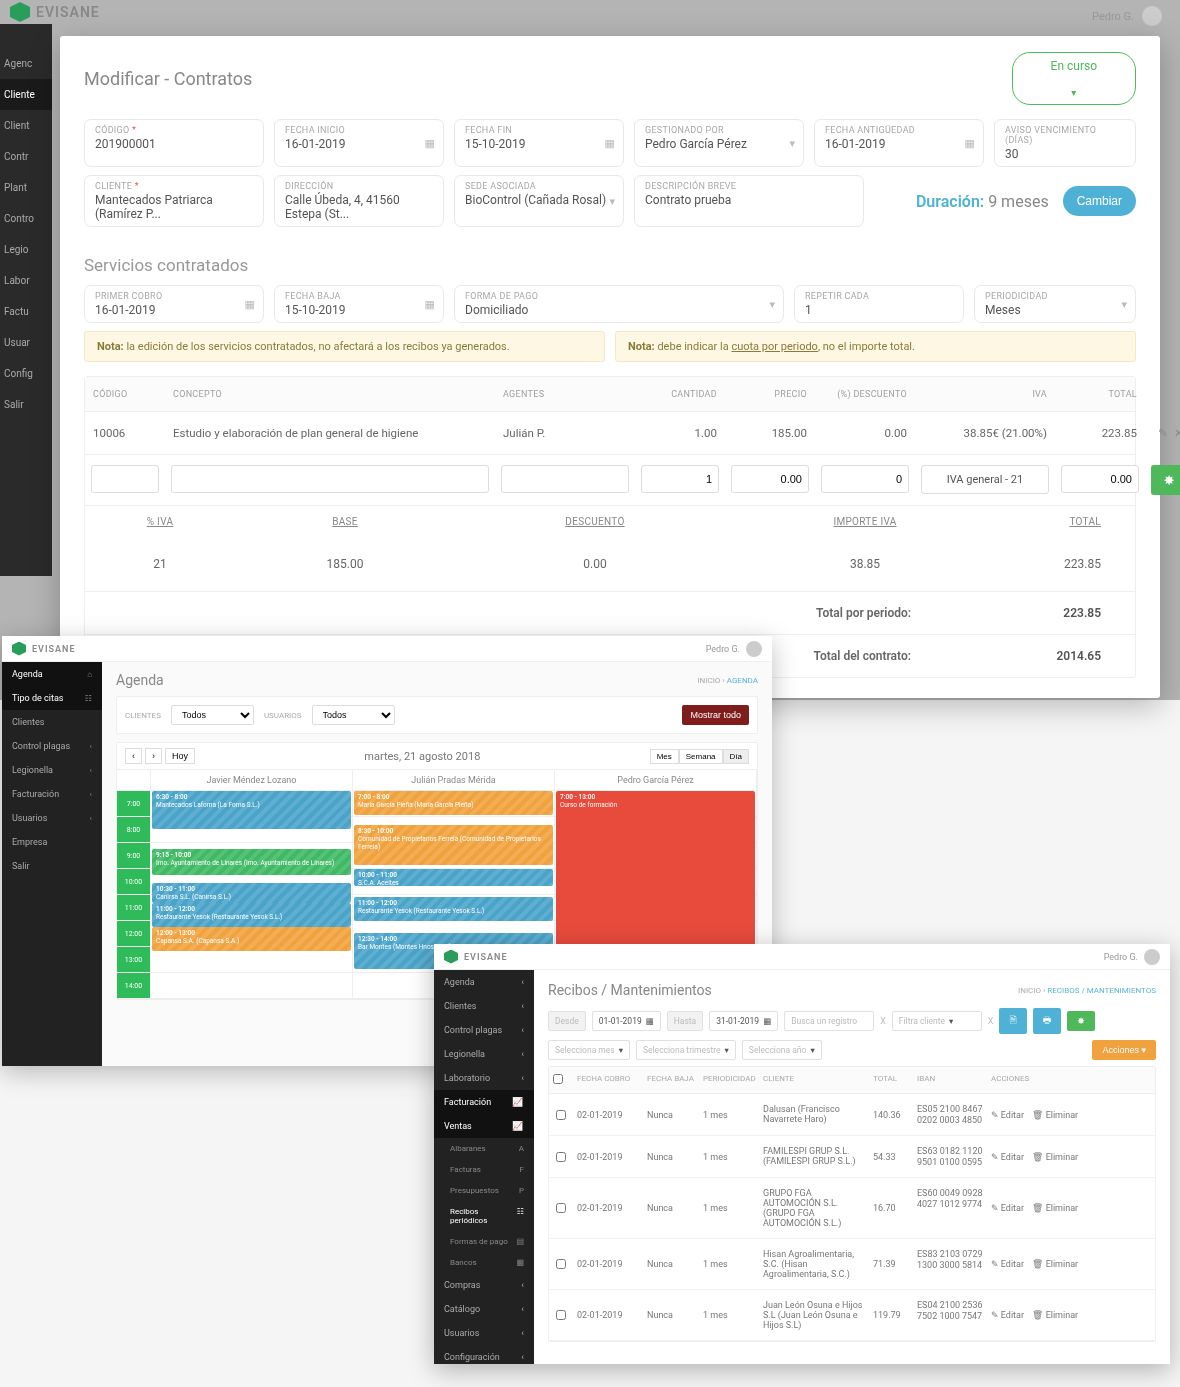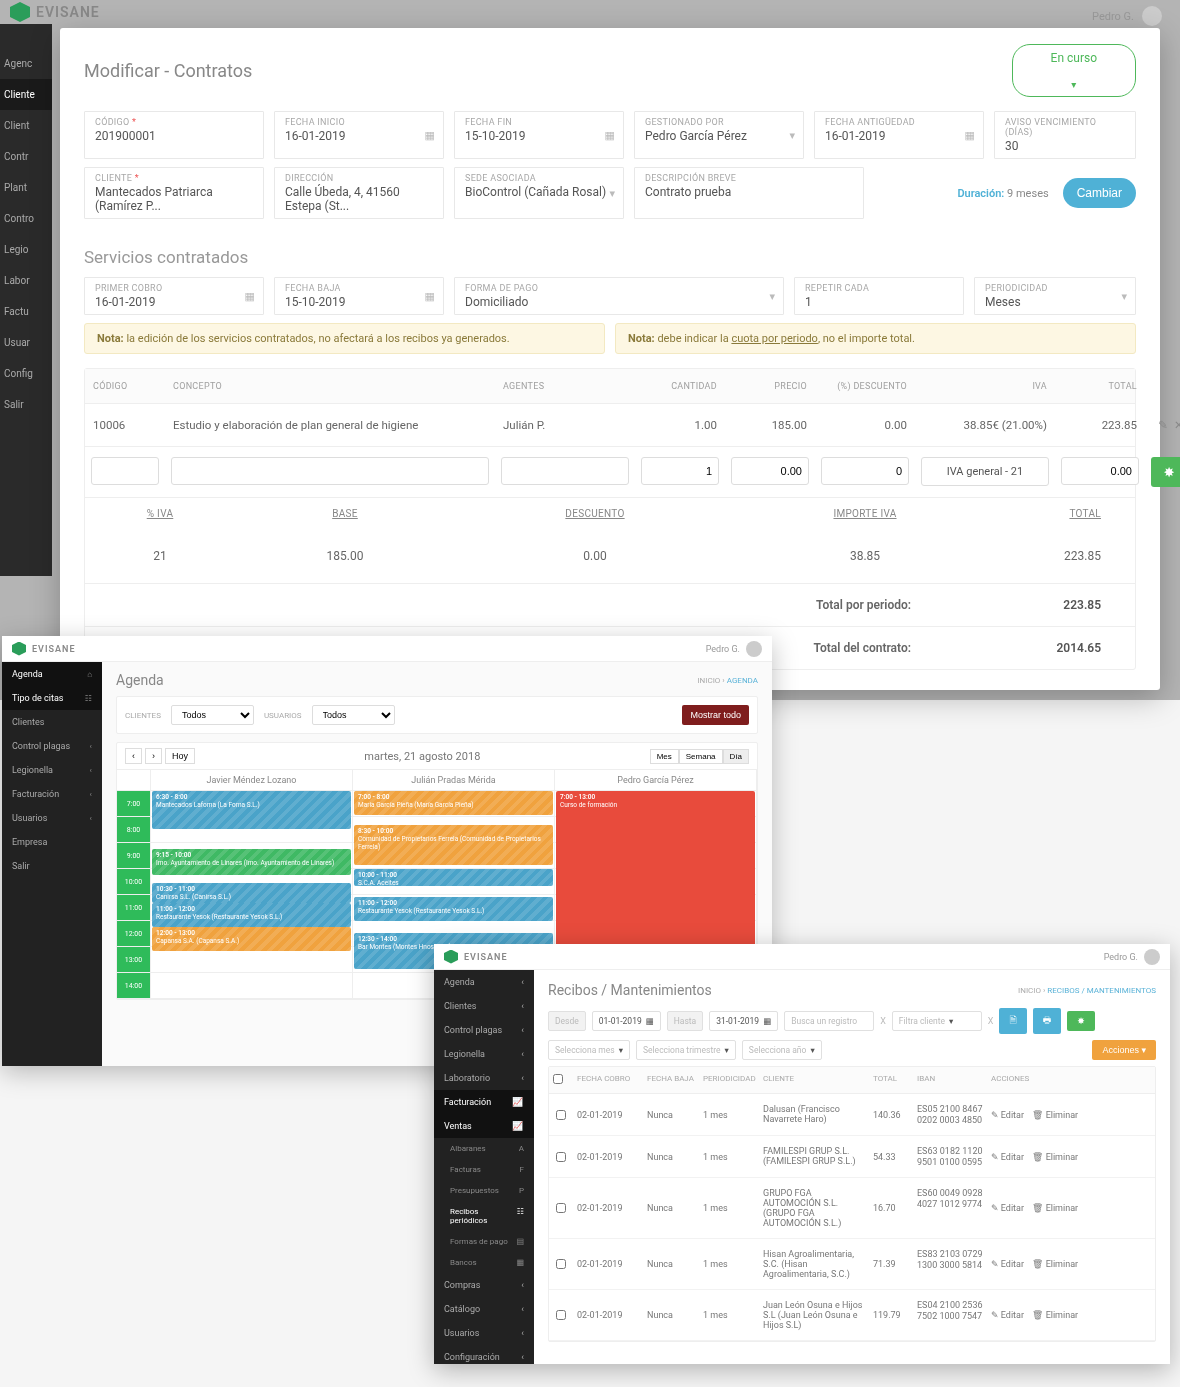--- a/index.html
+++ b/index.html
@@ -9,35 +9,35 @@
 .bg-overlay { position: absolute; top: 0; left: 0; width: 1180px; height: 700px; background: rgba(60,60,60,0.35); }
 .l1-topbar { position: absolute; top: 2px; left: 10px; display: flex; align-items: center; gap: 6px; }
 .l1-topbar .logo { width: 20px; height: 20px; background: #2a9d5a; display: inline-block; clip-path: polygon(50% 0%, 100% 25%, 100% 75%, 50% 100%, 0% 75%, 0% 25%); }
 .l1-topbar .brand { color: #888; font-weight: 600; font-size: 14px; letter-spacing: 1px; }
 .l1-userbar { position: absolute; top: 6px; right: 18px; display: flex; align-items: center; gap: 8px; color: #999; font-size: 11px; }
 .l1-avatar { width: 20px; height: 20px; border-radius: 50%; background: #ccc; display: inline-block; }
 .l1-sidebar { position: absolute; left: 0; top: 24px; width: 52px; background: #2a2a2a; height: 552px; display: flex; flex-direction: column; padding-top: 24px; }
 .l1-sidebar .item { color: #aaa; font-size: 10px; padding: 10px 4px; text-align: left; white-space: nowrap; overflow: hidden; }
 .l1-sidebar .active { background: #1a1a1a; color: #fff; }
 
-.modal1 { position: absolute; top: 28px; left: 60px; width: 1100px; background: #fff; border-radius: 3px; box-shadow: 0 8px 30px rgba(0,0,0,0.25); padding: 0 0 20px 0; }
+.modal1 { position: absolute; top: 36px; left: 60px; width: 1100px; background: #fff; border-radius: 3px; box-shadow: 0 8px 30px rgba(0,0,0,0.25); padding: 0 0 20px 0; }
 .modal1-head { display: flex; justify-content: space-between; align-items: center; padding: 16px 24px 14px; }
 .modal1-head h2 { font-size: 18px; font-weight: 400; color: #888; }
 .status-pill { border: 1px solid #4eb85a; color: #4eb85a; border-radius: 18px; padding: 6px 38px; font-size: 12px; display: flex; align-items: center; gap: 14px; flex-direction: column; }
 .status-pill .chev { color: #4eb85a; font-size: 10px; }
 
 .frow { display: flex; gap: 10px; padding: 0 24px 8px; }
-.fblock { border: 1px solid #e8e8e8; border-radius: 1px; padding: 5px 10px; position: relative; background: #fff; }
+.fblock { border: 1px solid #e8e8e8; border-radius: 7px; padding: 5px 10px; position: relative; background: #fff; }
 .fblock .lab { font-size: 9px; letter-spacing: 0.3px; color: #a8a8a8; text-transform: uppercase; margin-bottom: 2px; }
 .fblock .val { font-size: 12px; color: #555; }
 .fblock .req { color: #e55; }
 .fblock .icon-r { position: absolute; right: 8px; top: 50%; transform: translateY(-50%); color: #bbb; font-size: 11px; }
 
 .dur-bar { display: flex; align-items: center; gap: 14px; margin-left: auto; }
-.dur-txt { font-size: 11px; color: #888; text-align: right; }
+.dur-txt { font-size: 16px; color: #888; text-align: right; }
 .dur-txt b { color: #4fb1d6; font-weight: 600; }
 .btn-cambiar { background: #4fb1d6; color: #fff; border: none; padding: 8px 14px; border-radius: 15px; font-size: 12px; cursor: pointer; }
 
 .sec-title { padding: 20px 24px 10px; font-size: 17px; color: #999; font-weight: 400; }
 
 .note-row { display: flex; padding: 0 24px; gap: 10px; }
 .note { background: #fdf7e3; border: 1px solid #f3e9c2; color: #8a7a3a; padding: 8px 12px; border-radius: 3px; font-size: 11px; flex: 1; }
 
 .svc-table { margin: 14px 24px 0; border: 1px solid #eee; border-radius: 3px; }
 .svc-h { display: grid; grid-template-columns: 80px 330px 140px 90px 90px 100px 140px 90px 52px; background: #fbfbfb; border-bottom: 1px solid #eee; }

